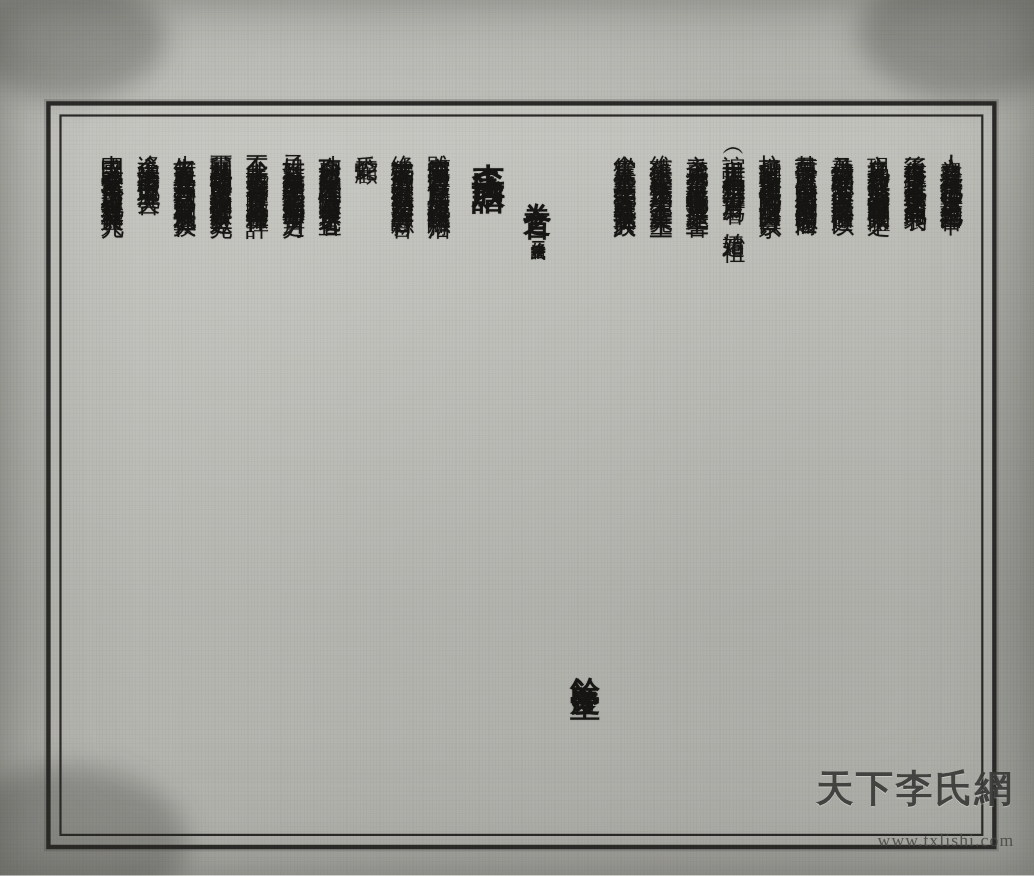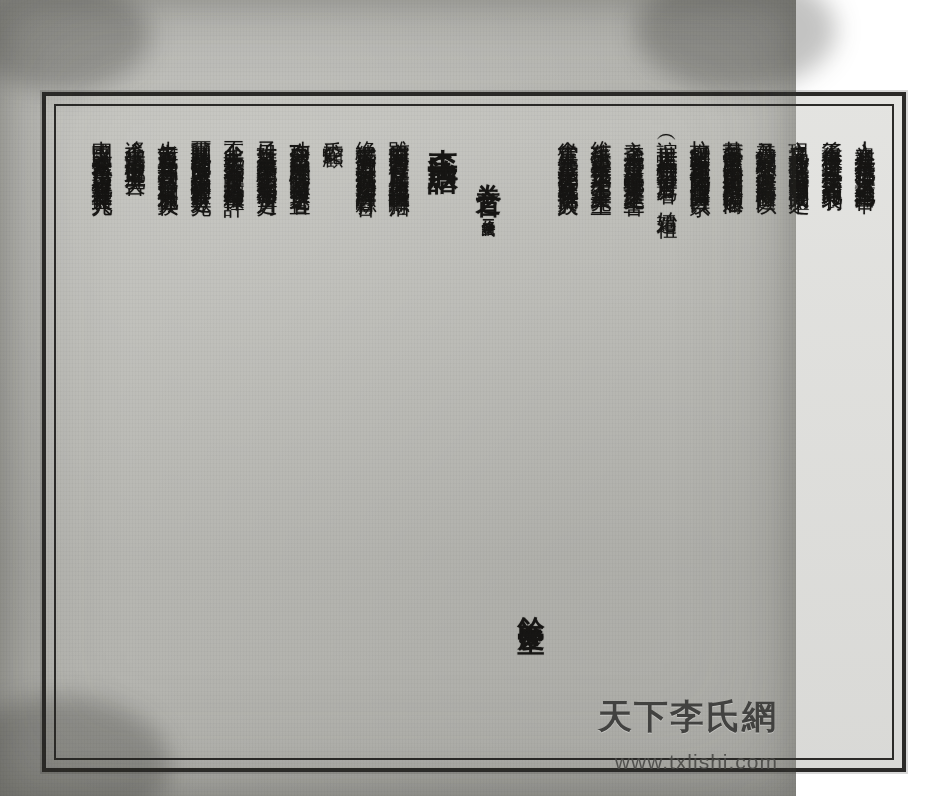--- a/index.html
+++ b/index.html
@@ -10,21 +10,21 @@
   body {
     width: 940px;
     height: 796px;
     overflow: hidden;
     font-family: "DejaVu Serif", serif;
   }
 
   
   #scan {
     position: relative;
-    width: 796px;
+    width: 940px;
     height: 796px;
     background:
       radial-gradient(ellipse at 30% 20%, rgba(255,255,255,0.16), rgba(0,0,0,0) 60%),
       radial-gradient(ellipse at 80% 80%, rgba(0,0,0,0.10), rgba(0,0,0,0) 65%),
       linear-gradient(180deg, #b9b9b4 0%, #b2b2ad 35%, #a9a9a4 70%, #b4b4af 100%);
   }
   
   #grain {
     position: absolute;
     inset: 0;
@@ -138,22 +138,22 @@
     font-weight: bold;
     color: #3a3a38;
     letter-spacing: 2px;
     text-shadow: 0 1px 0 rgba(255,255,255,.35);
     opacity: .92;
   }
   #watermark-url {
     position: absolute;
     right: 18px;
     bottom: 22px;
-    font-family: Liberation Sans, sans-serif;
-    font-size: 21px;
+    font-family: Liberation Serif, serif;
+    font-size: 16px;
     color: #4a4a47;
     letter-spacing: 1px;
     opacity: .9;
   }
 
   
   .blotch {
     position: absolute;
     pointer-events: none;
     border-radius: 50%;

